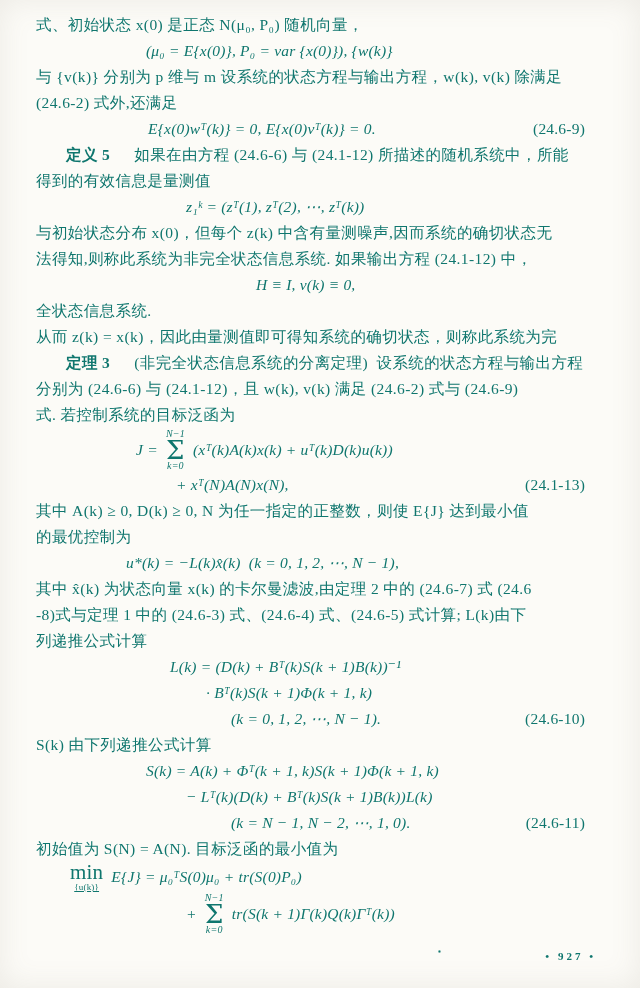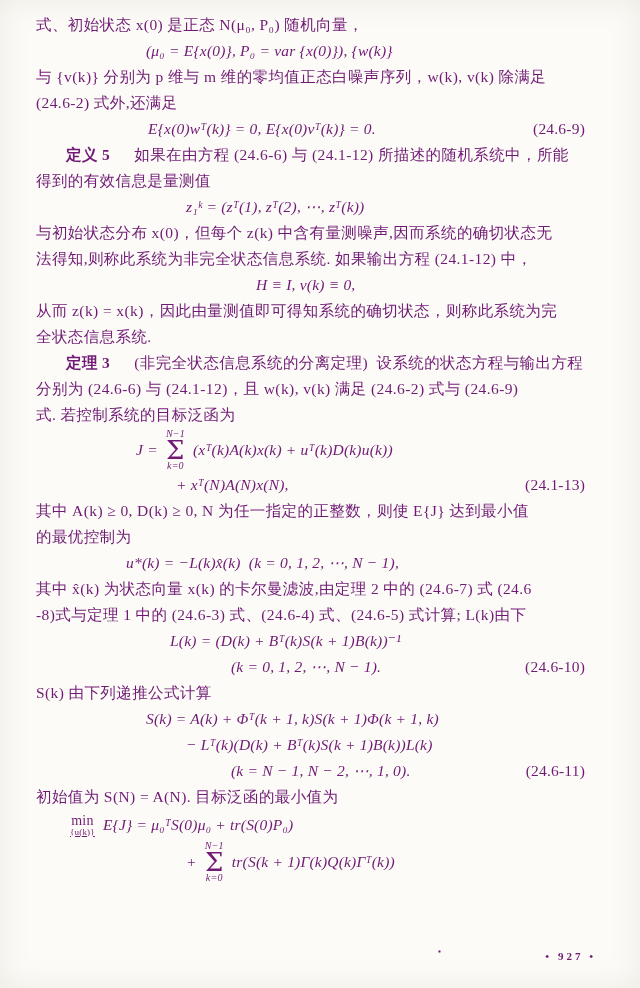--- a/index.html
+++ b/index.html
@@ -6,21 +6,21 @@
   body{
     width:640px;height:988px;
     background:#efeeea;
     font-family:"Liberation Serif","DejaVu Serif",serif;
   }
   .page{
     position:relative;
     width:640px;height:988px;
     background:#fcfbf7;
     box-shadow:inset 0 0 30px rgba(120,115,100,0.12);
-    color:#701a75;
+    color:#0f766e;
     overflow:hidden;
   }
   .content{
     padding:12px 30px 0 36px;
   }
   .para{
     font-size:15.5px;
     line-height:26px;
     letter-spacing:0.4px;
     white-space:pre;
@@ -56,21 +56,21 @@
   }
   .stack{
     display:inline-flex;
     flex-direction:column;
     align-items:center;
     line-height:1;
     margin:0 4px;
   }
   .lim{font-size:10px;font-style:italic;}
   .sigma{font-size:26px;line-height:0.85;font-style:normal;font-family:"DejaVu Serif","DejaVu Sans",serif;}
-  .minword{font-style:normal;font-size:14px;line-height:1;}
+  .minword{font-style:normal;font-size:21px;line-height:1;}
   .minsub{font-size:9px;line-height:1;font-style:normal;text-decoration:underline;}
   .pl30{padding-left:30px}.pl90{padding-left:90px}.pl100{padding-left:100px}
   .pl110{padding-left:110px}.pl112{padding-left:112px}.pl134{padding-left:134px}
   .pl140{padding-left:140px}.pl150{padding-left:150px}.pl170{padding-left:170px}
   .pl195{padding-left:195px}.pl220{padding-left:220px}
   .footer-page{
     position:absolute;
     right:44px;bottom:26px;
     font-size:11px;
     font-weight:bold;
@@ -86,41 +86,41 @@
 </head>
 <body>
 
 <div class="page">
   <div class="content">
 
     <div class="para"><span>式、初始状态 x(0) 是正态 N(μ₀, P₀) 随机向量，</span></div>
 
     <div class="eq pl110"><span>(μ₀ = E{x(0)}, P₀ = var {x(0)}), {w(k)}</span></div>
 
-    <div class="para"><span>与 {v(k)} 分别为 p 维与 m 维的零均值正态白噪声序列，w(k), v(k) 除满足</span></div>
+    <div class="para"><span>与 {v(k)} 分别为 p 维与 m 设系统的状态方程与输出方程，w(k), v(k) 除满足</span></div>
 
     <div class="para"><span>(24.6-2) 式外,还满足</span></div>
 
     <div class="eq pl112"><span>E{x(0)wᵀ(k)} = 0, E{x(0)vᵀ(k)} = 0.</span><span class="eqnum">(24.6-9)</span></div>
 
     <div class="para indent"><span class="lbl">定义 5</span><span>如果在由方程 (24.6-6) 与 (24.1-12) 所描述的随机系统中，所能</span></div>
 
     <div class="para"><span>得到的有效信息是</span><span class="bold">量测值</span></div>
 
     <div class="eq pl150"><span>z₁ᵏ = (zᵀ(1), zᵀ(2), ⋯, zᵀ(k))</span></div>
 
     <div class="para"><span>与初始状态分布 x(0)，但每个 z(k) 中含有量测噪声,因而系统的确切状态无</span></div>
 
     <div class="para"><span>法得知,则称此系统为</span><span class="bold">非完全状态信息系统</span><span>. 如果输出方程 (24.1-12) 中，</span></div>
 
     <div class="eq pl220"><span>H ≡ I, v(k) ≡ 0,</span></div>
 
+    <div class="para"><span class="bold">全状态信息系统.</span></div>
+
     <div class="para"><span>从而 z(k) = x(k)，因此由量测值即可得知系统的确切状态，则称此系统为</span><span class="bold">完</span></div>
-
-    <div class="para"><span class="bold">全状态信息系统.</span></div>
 
     <div class="para indent"><span class="lbl">定理 3</span><span>(非完全状态信息系统的</span><span class="bold">分离定理</span><span>)  设系统的状态方程与输出方程</span></div>
 
     <div class="para"><span>分别为 (24.6-6) 与 (24.1-12)，且 w(k), v(k) 满足 (24.6-2) 式与 (24.6-9)</span></div>
 
     <div class="para"><span>式. 若控制系统的目标泛函为</span></div>
 
     <div class="eq eqrow pl100">
       <span>J = </span>
       <span class="stack">
@@ -135,22 +135,24 @@
     <div class="para"><span>其中 A(k) ≥ 0, D(k) ≥ 0, N 为任一指定的正整数，则使 E{J} 达到最小值</span></div>
 
     <div class="para"><span>的最优控制为</span></div>
 
     <div class="eq pl90"><span>u*(k) = −L(k)x̂(k)  (k = 0, 1, 2, ⋯, N − 1),</span></div>
 
     <div class="para"><span>其中 x̂(k) 为状态向量 x(k) 的卡尔曼滤波,由定理 2 中的 (24.6-7) 式 (24.6</span></div>
 
     <div class="para"><span>-8)式与定理 1 中的 (24.6-3) 式、(24.6-4) 式、(24.6-5) 式计算; L(k)由下</span></div>
 
+    <div class="para"><span>列递推公式计算</span></div>
 
     <div class="eq pl134"><span>L(k) = (D(k) + Bᵀ(k)S(k + 1)B(k))⁻¹</span></div>
+    <div class="eq pl170"><span>· Bᵀ(k)S(k + 1)Φ(k + 1, k)</span></div>
     <div class="eq pl195"><span>(k = 0, 1, 2, ⋯, N − 1).</span><span class="eqnum">(24.6-10)</span></div>
 
     <div class="para"><span>S(k) 由下列递推公式计算</span></div>
 
     <div class="eq pl110"><span>S(k) = A(k) + Φᵀ(k + 1, k)S(k + 1)Φ(k + 1, k)</span></div>
     <div class="eq pl150"><span>− Lᵀ(k)(D(k) + Bᵀ(k)S(k + 1)B(k))L(k)</span></div>
     <div class="eq pl195"><span>(k = N − 1, N − 2, ⋯, 1, 0).</span><span class="eqnum">(24.6-11)</span></div>
 
     <div class="para"><span>初始值为 S(N) = A(N). 目标泛函的最小值为</span></div>
 

